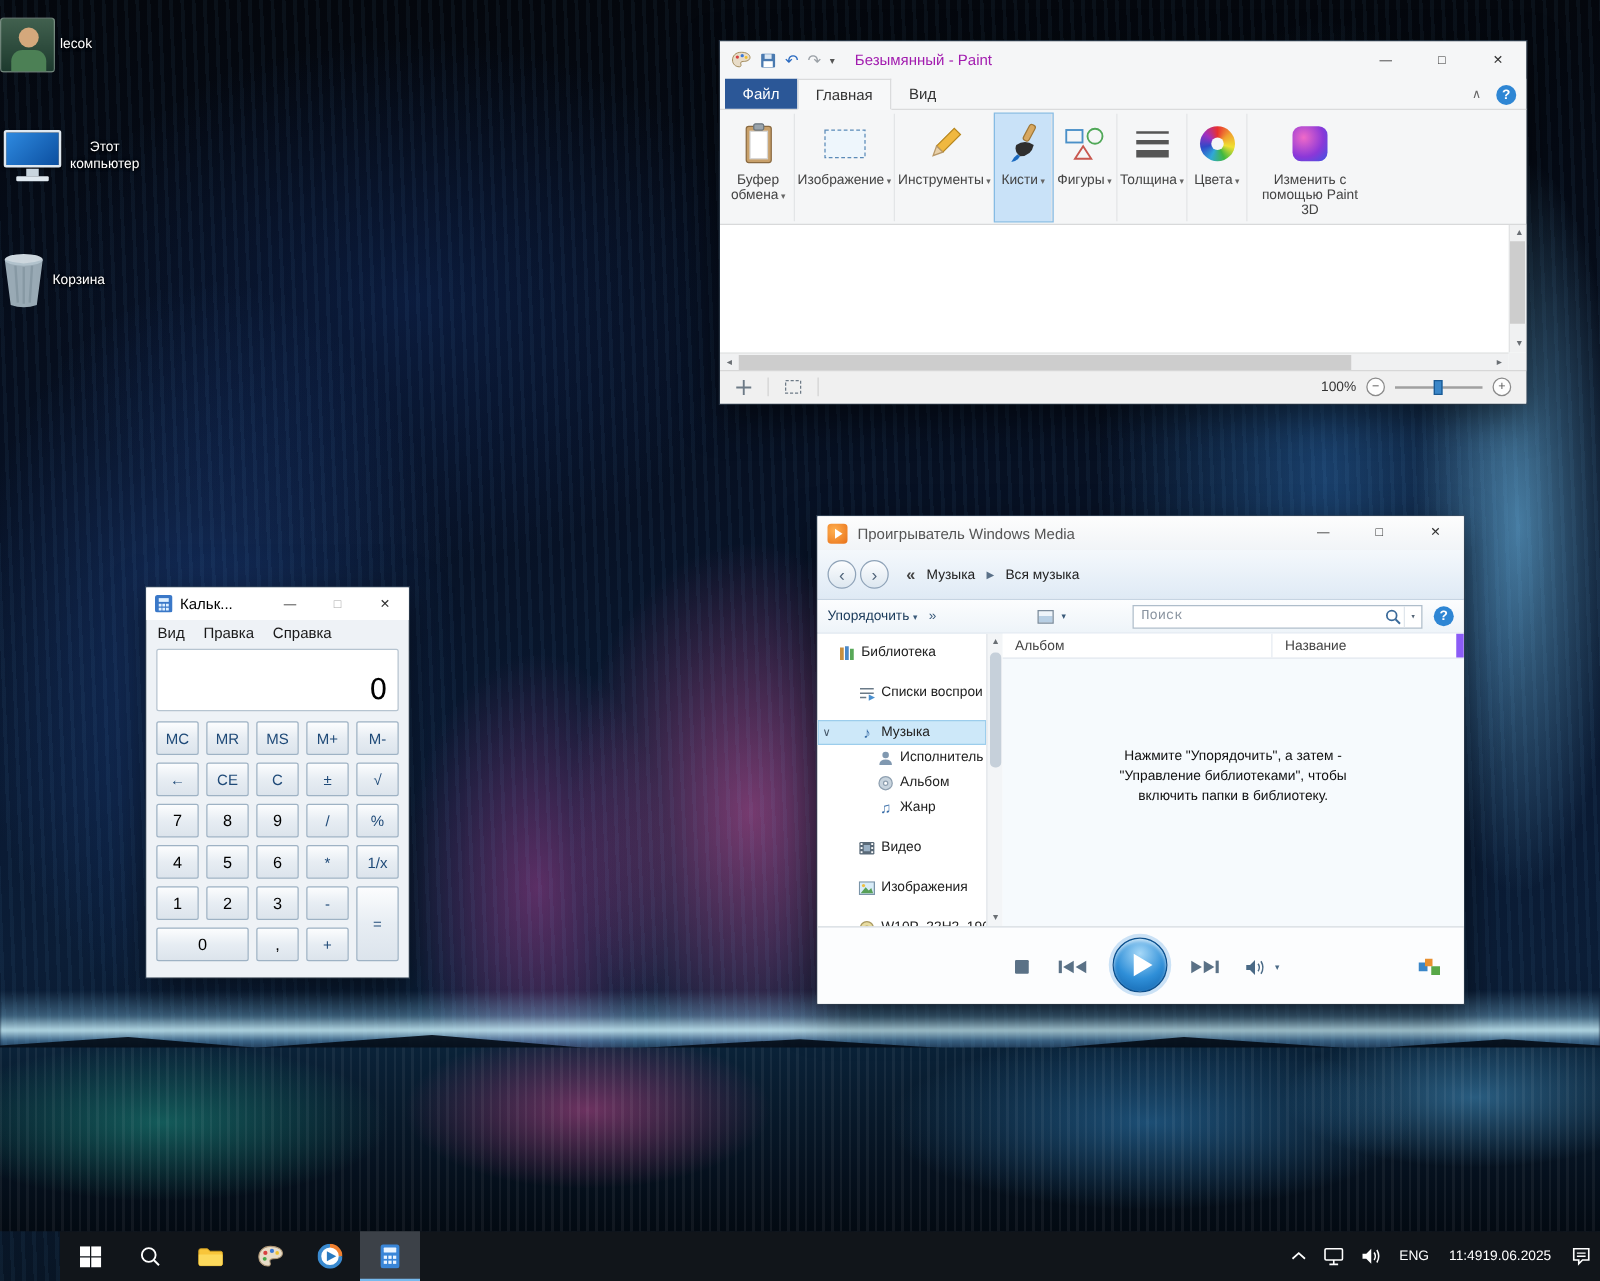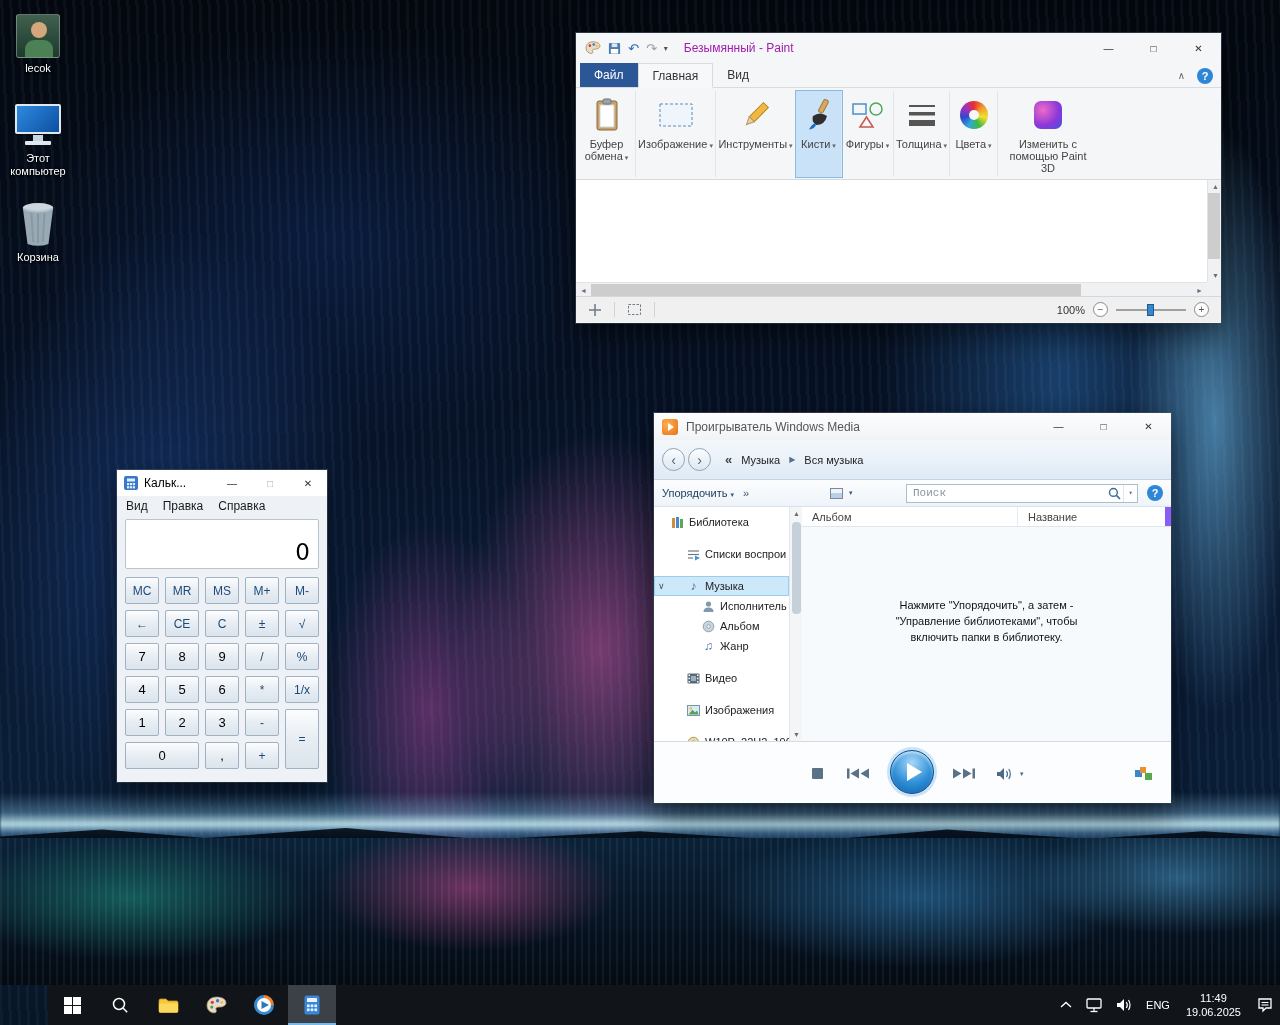--- a/index.html
+++ b/index.html
@@ -21,21 +21,21 @@
   .mountains{position:absolute;left:0;right:0;top:816px;height:34px;background:#030b15;clip-path:polygon(0 60%,8% 40%,16% 65%,27% 35%,38% 70%,50% 45%,63% 75%,74% 40%,85% 68%,94% 45%,100% 60%,100% 100%,0 100%);opacity:.9;}
   .water{position:absolute;left:0;right:0;top:838px;height:147px;background:
     radial-gradient(ellipse 210px 90px at 470px 50px, rgba(230,80,160,.45), transparent 70%),
     radial-gradient(ellipse 300px 100px at 920px 60px, rgba(60,160,230,.40), transparent 70%),
     radial-gradient(ellipse 260px 90px at 130px 60px, rgba(40,200,170,.38), transparent 70%),
     radial-gradient(ellipse 220px 80px at 1180px 40px, rgba(90,190,250,.40), transparent 70%),
     linear-gradient(180deg,#0a2238,#05101d 70%,#030a12);}
   .water::after{content:"";position:absolute;inset:0;background:repeating-linear-gradient(90deg, rgba(255,255,255,.055) 0 2px, transparent 2px 7px);}
 
   
-  .desk-icon{position:absolute;width:76px;display:flex;flex-direction:column;align-items:center;gap:4px;}
+  .desk-icon{position:absolute;width:76px;display:flex;flex-direction:row;align-items:center;gap:4px;}
   .di-art{height:46px;display:flex;align-items:flex-end;justify-content:center;}
   .di-label{font-size:11px;color:#fff;text-align:center;line-height:13px;text-shadow:0 1px 2px rgba(0,0,0,.95),0 0 3px rgba(0,0,0,.8);}
   .icon-avatar{width:44px;height:44px;border-radius:3px;background:linear-gradient(180deg,#41604e,#1d3a2e);position:relative;overflow:hidden;border:1px solid rgba(255,255,255,.3);}
   .icon-avatar .head{position:absolute;left:14px;top:7px;width:16px;height:16px;border-radius:50%;background:#d4a87c;}
   .icon-avatar .body{position:absolute;left:8px;top:25px;width:28px;height:19px;border-radius:9px 9px 0 0;background:#4c8055;}
   .icon-pc{width:52px;height:46px;position:relative;}
   .icon-pc .screen{position:absolute;left:3px;top:2px;width:46px;height:30px;border-radius:2px;background:linear-gradient(135deg,#2e8ae0,#0c4fa0);border:2px solid #dfe8f0;box-shadow:0 1px 2px rgba(0,0,0,.5);}
   .icon-pc .stand{position:absolute;left:21px;top:33px;width:10px;height:6px;background:#c8d4de;}
   .icon-pc .base{position:absolute;left:13px;top:39px;width:26px;height:4px;background:#dfe8f0;border-radius:1px;}
 
@@ -148,21 +148,21 @@
   .pb-vol .tb-dd{color:#4a6a86;}
   .pb-now{position:absolute;right:18px;top:24px;}
 
   
   .taskbar{position:absolute;left:0;right:0;bottom:0;height:40px;background:#11151a;display:flex;align-items:stretch;z-index:60;margin-left:48px;}
   .tb-btn{width:48px;display:flex;align-items:center;justify-content:center;}
   .tb-btn.active{background:#3c4148;box-shadow:inset 0 -2px 0 #76b9ed;}
   .tb-spacer{flex:1;}
   .tray{display:flex;align-items:stretch;}
   .tray-item{display:flex;align-items:center;justify-content:center;padding:0 7px;color:#fff;font-size:11px;}
-  .tray-clock{display:flex;flex-direction:column;align-items:center;justify-content:center;color:#fff;font-size:11px;line-height:14px;padding:0 9px;}
+  .tray-clock{display:flex;align-items:center;justify-content:center;color:#fff;font-size:11px;line-height:14px;padding:0 9px;}
 </style>
 </head>
 <body>
 
 <div class="wallpaper">
   <div class="aurora"></div>
   <div class="horizon-glow"></div>
   <div class="mountains"></div>
   <div class="water"></div>
 </div>

